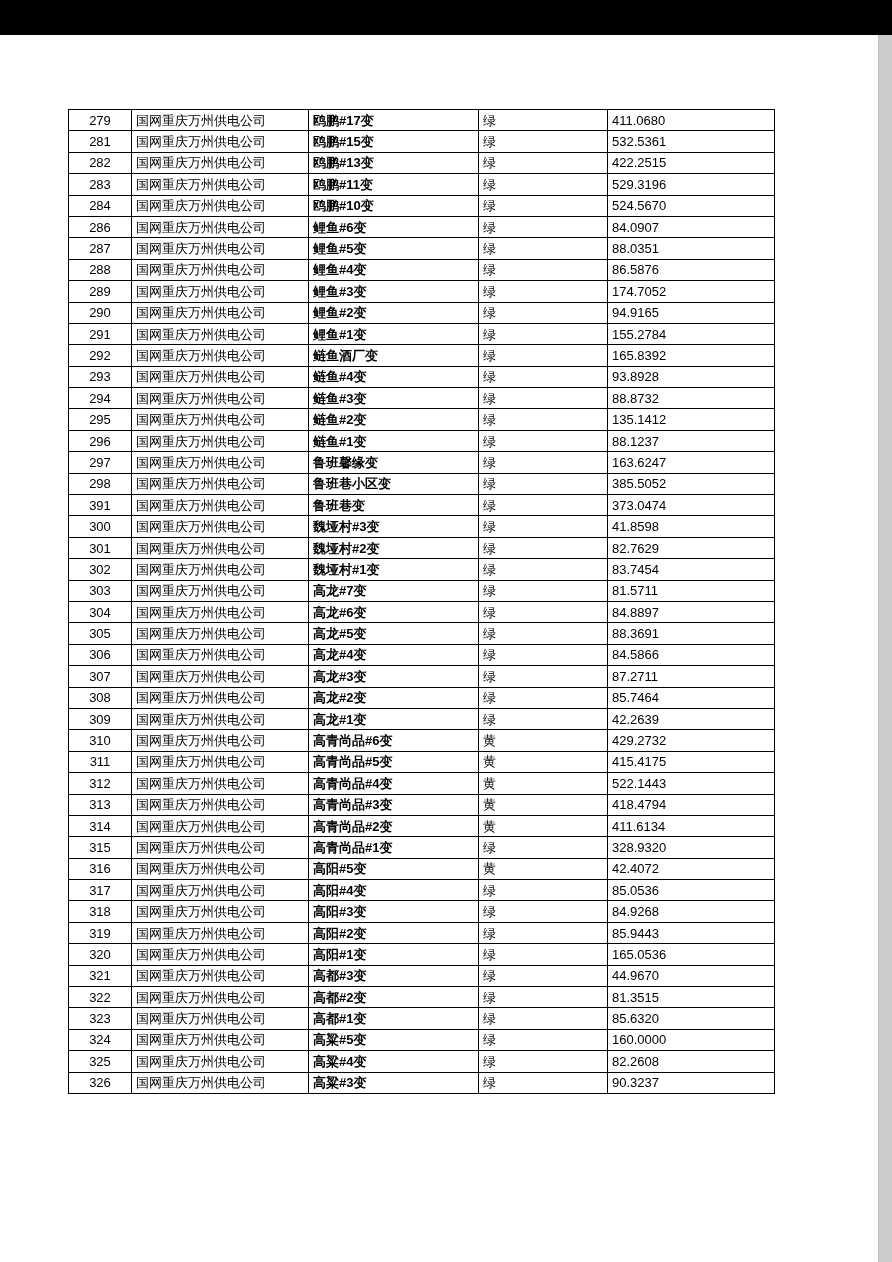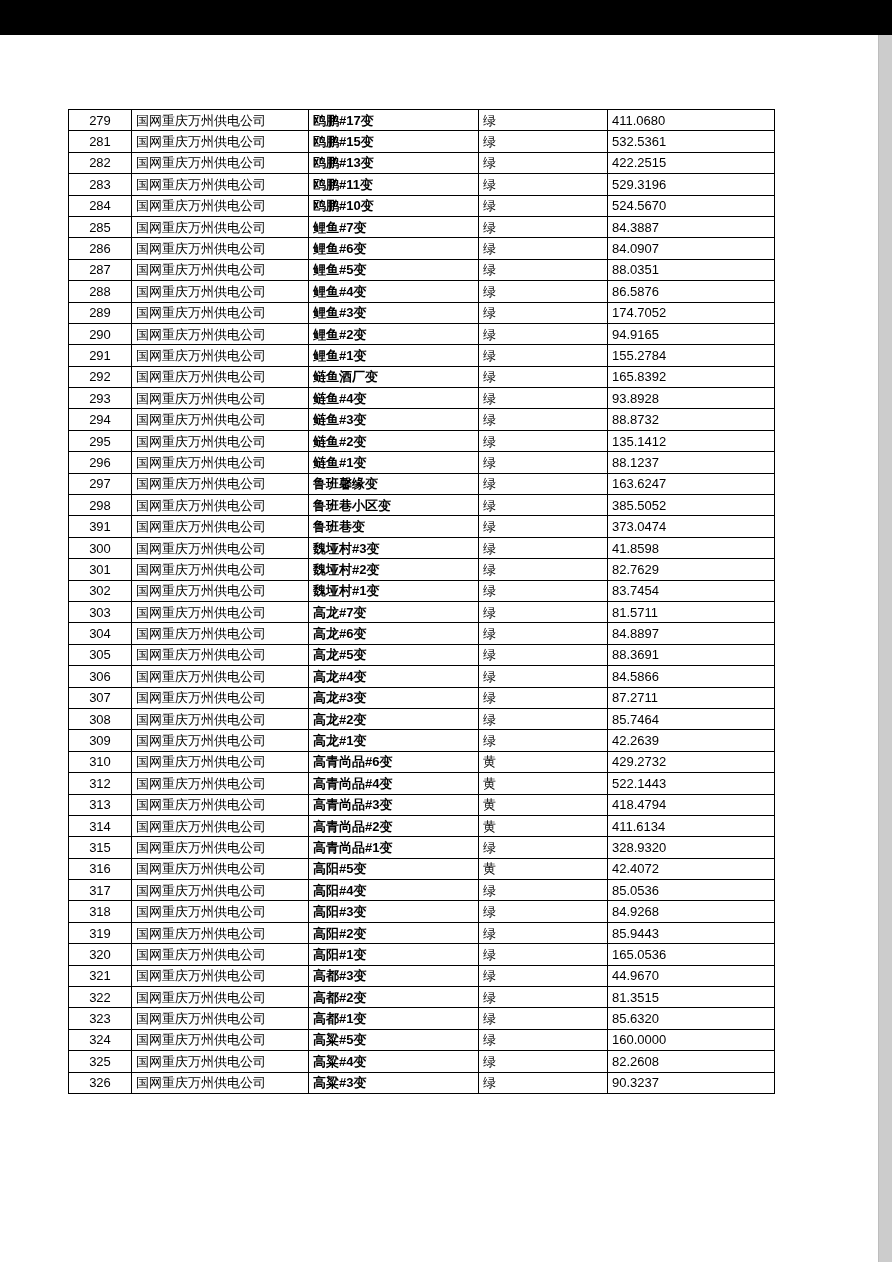--- a/index.html
+++ b/index.html
@@ -89,27 +89,20 @@
         <td class="c4">529.3196</td>
       </tr>
       <tr>
         <td class="c0">284</td>
         <td class="c1">国网重庆万州供电公司</td>
         <td class="c2">鸥鹏#10变</td>
         <td class="c3">绿</td>
         <td class="c4">524.5670</td>
       </tr>
       <tr>
-        <td class="c0">285</td>
-        <td class="c1">国网重庆万州供电公司</td>
-        <td class="c2">鲤鱼#7变</td>
-        <td class="c3">绿</td>
-        <td class="c4">84.3887</td>
-      </tr>
-      <tr>
         <td class="c0">286</td>
         <td class="c1">国网重庆万州供电公司</td>
         <td class="c2">鲤鱼#6变</td>
         <td class="c3">绿</td>
         <td class="c4">84.0907</td>
       </tr>
       <tr>
         <td class="c0">287</td>
         <td class="c1">国网重庆万州供电公司</td>
         <td class="c2">鲤鱼#5变</td>
@@ -269,20 +262,27 @@
         <td class="c2">高龙#1变</td>
         <td class="c3">绿</td>
         <td class="c4">42.2639</td>
       </tr>
       <tr>
         <td class="c0">310</td>
         <td class="c1">国网重庆万州供电公司</td>
         <td class="c2">高青尚品#6变</td>
         <td class="c3">黄</td>
         <td class="c4">429.2732</td>
+      </tr>
+      <tr>
+        <td class="c0">311</td>
+        <td class="c1">国网重庆万州供电公司</td>
+        <td class="c2">高青尚品#5变</td>
+        <td class="c3">黄</td>
+        <td class="c4">415.4175</td>
       </tr>
       <tr>
         <td class="c0">312</td>
         <td class="c1">国网重庆万州供电公司</td>
         <td class="c2">高青尚品#4变</td>
         <td class="c3">黄</td>
         <td class="c4">522.1443</td>
       </tr>
       <tr>
         <td class="c0">313</td>

